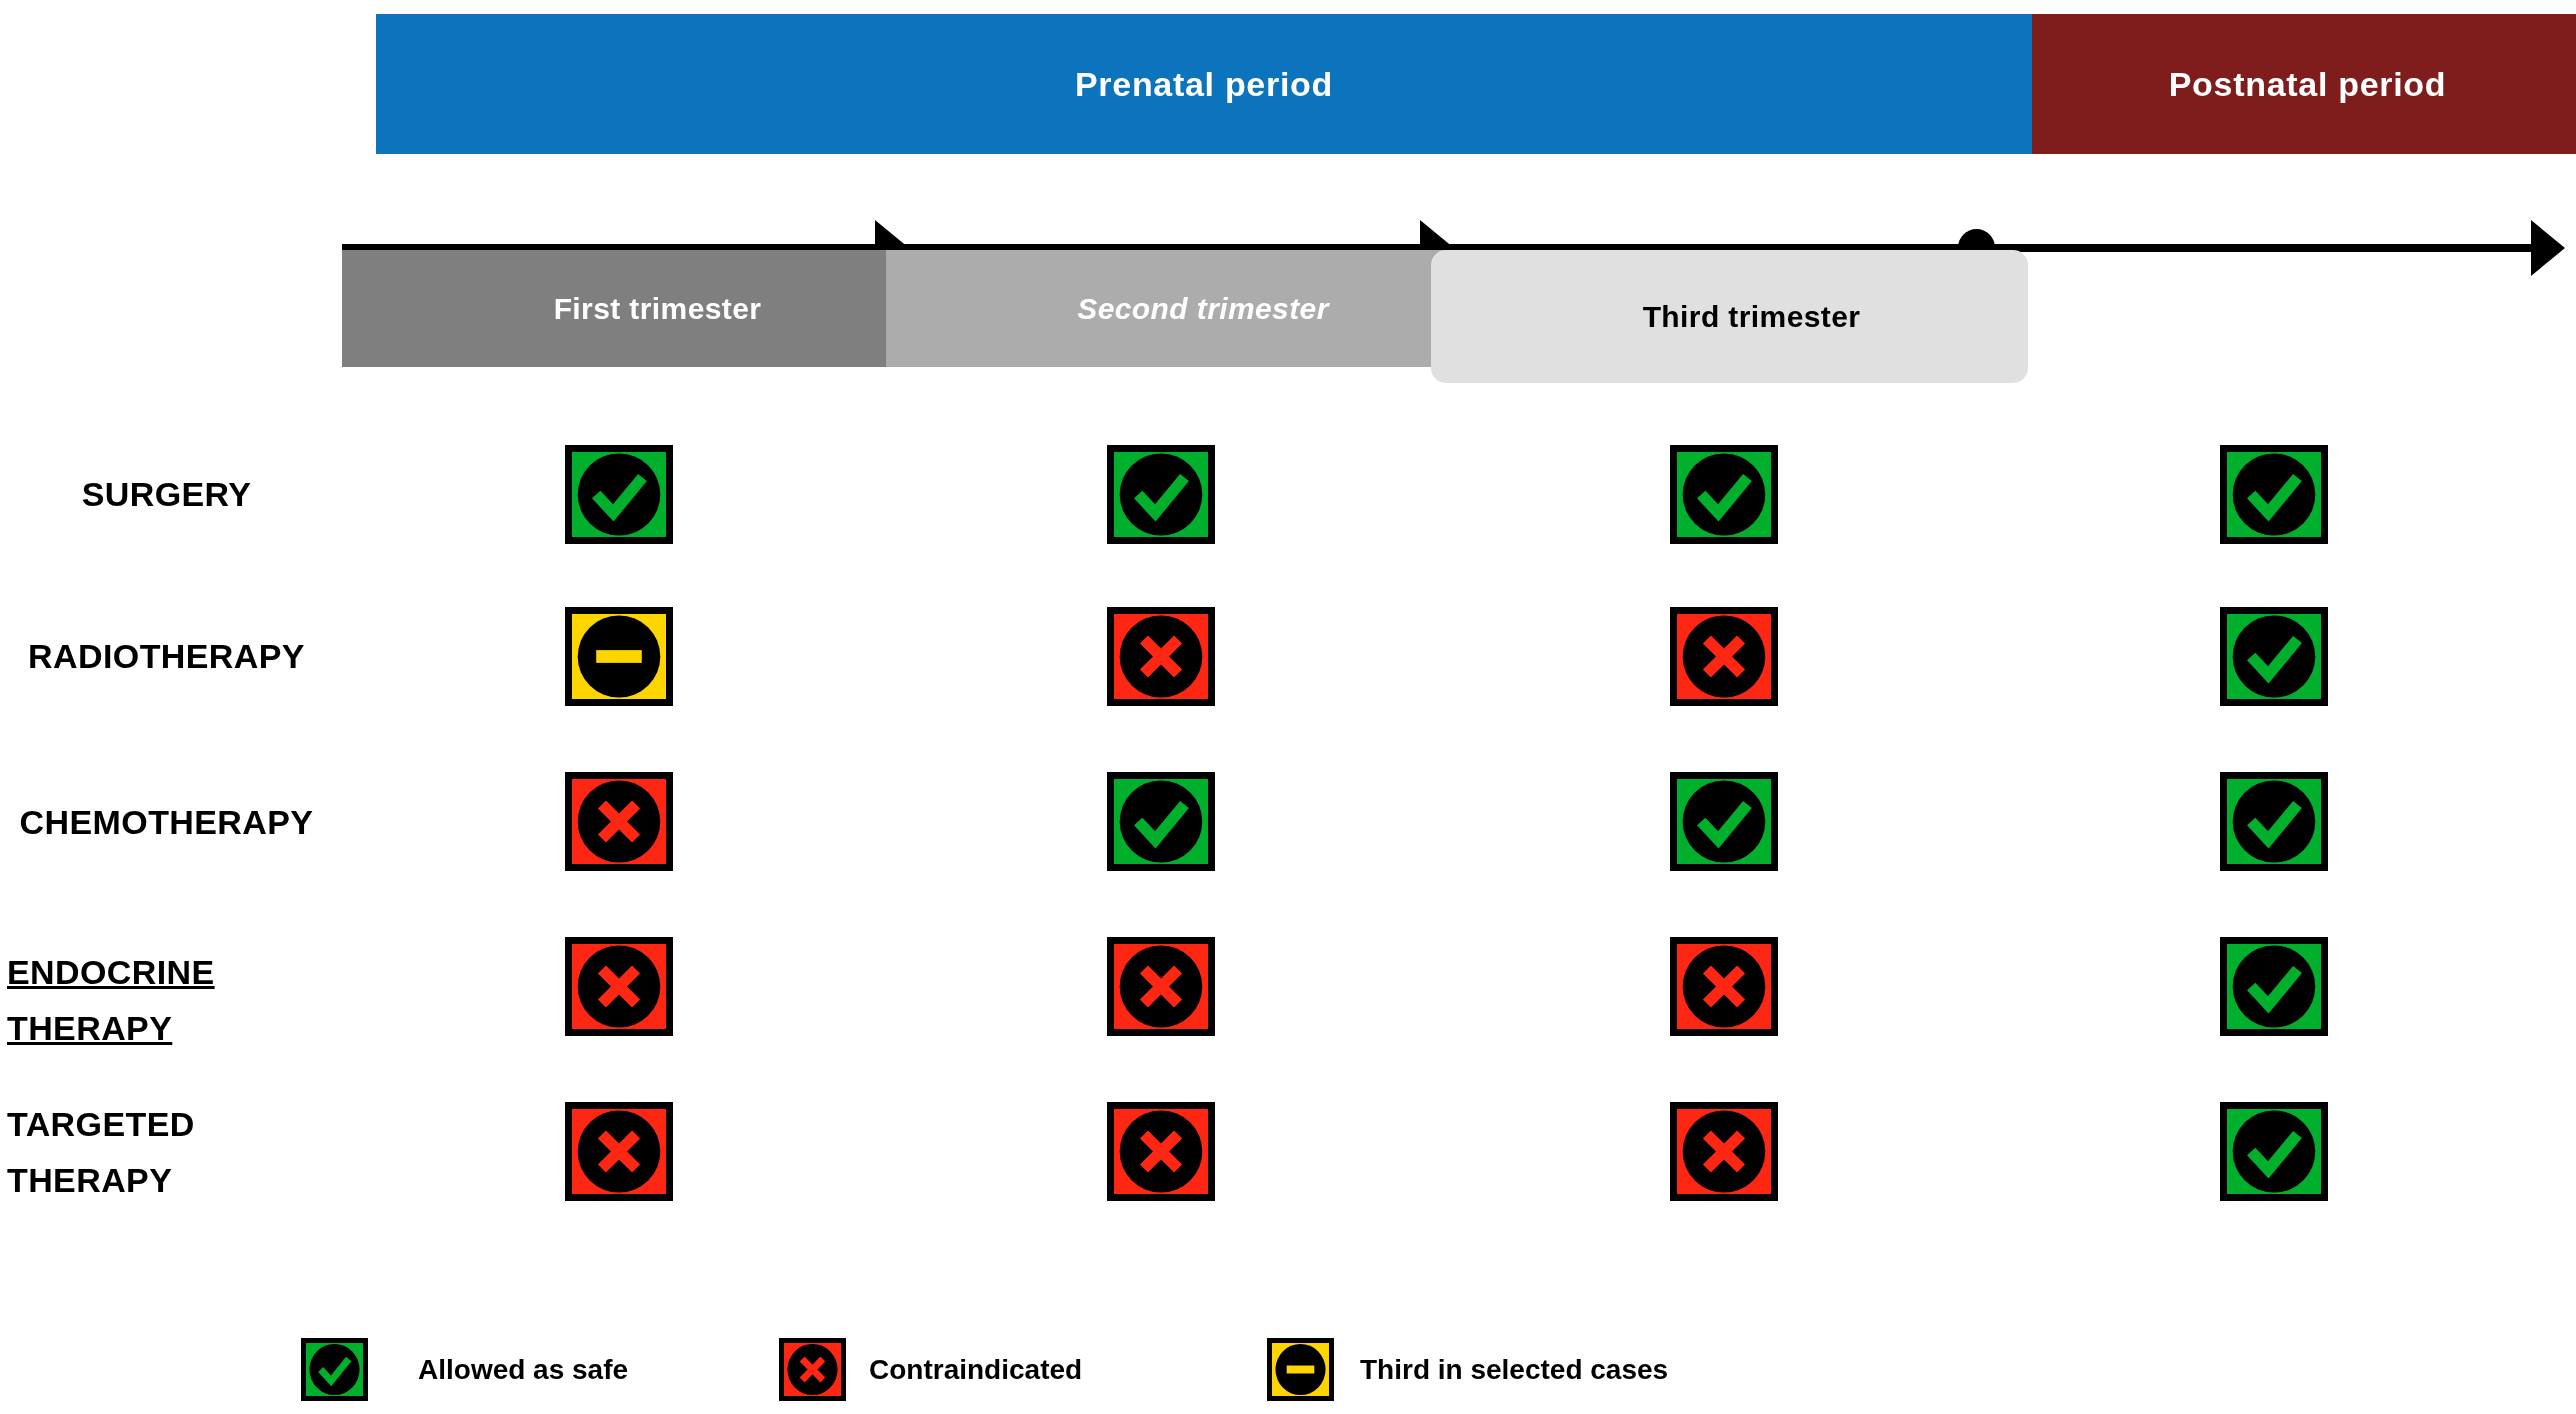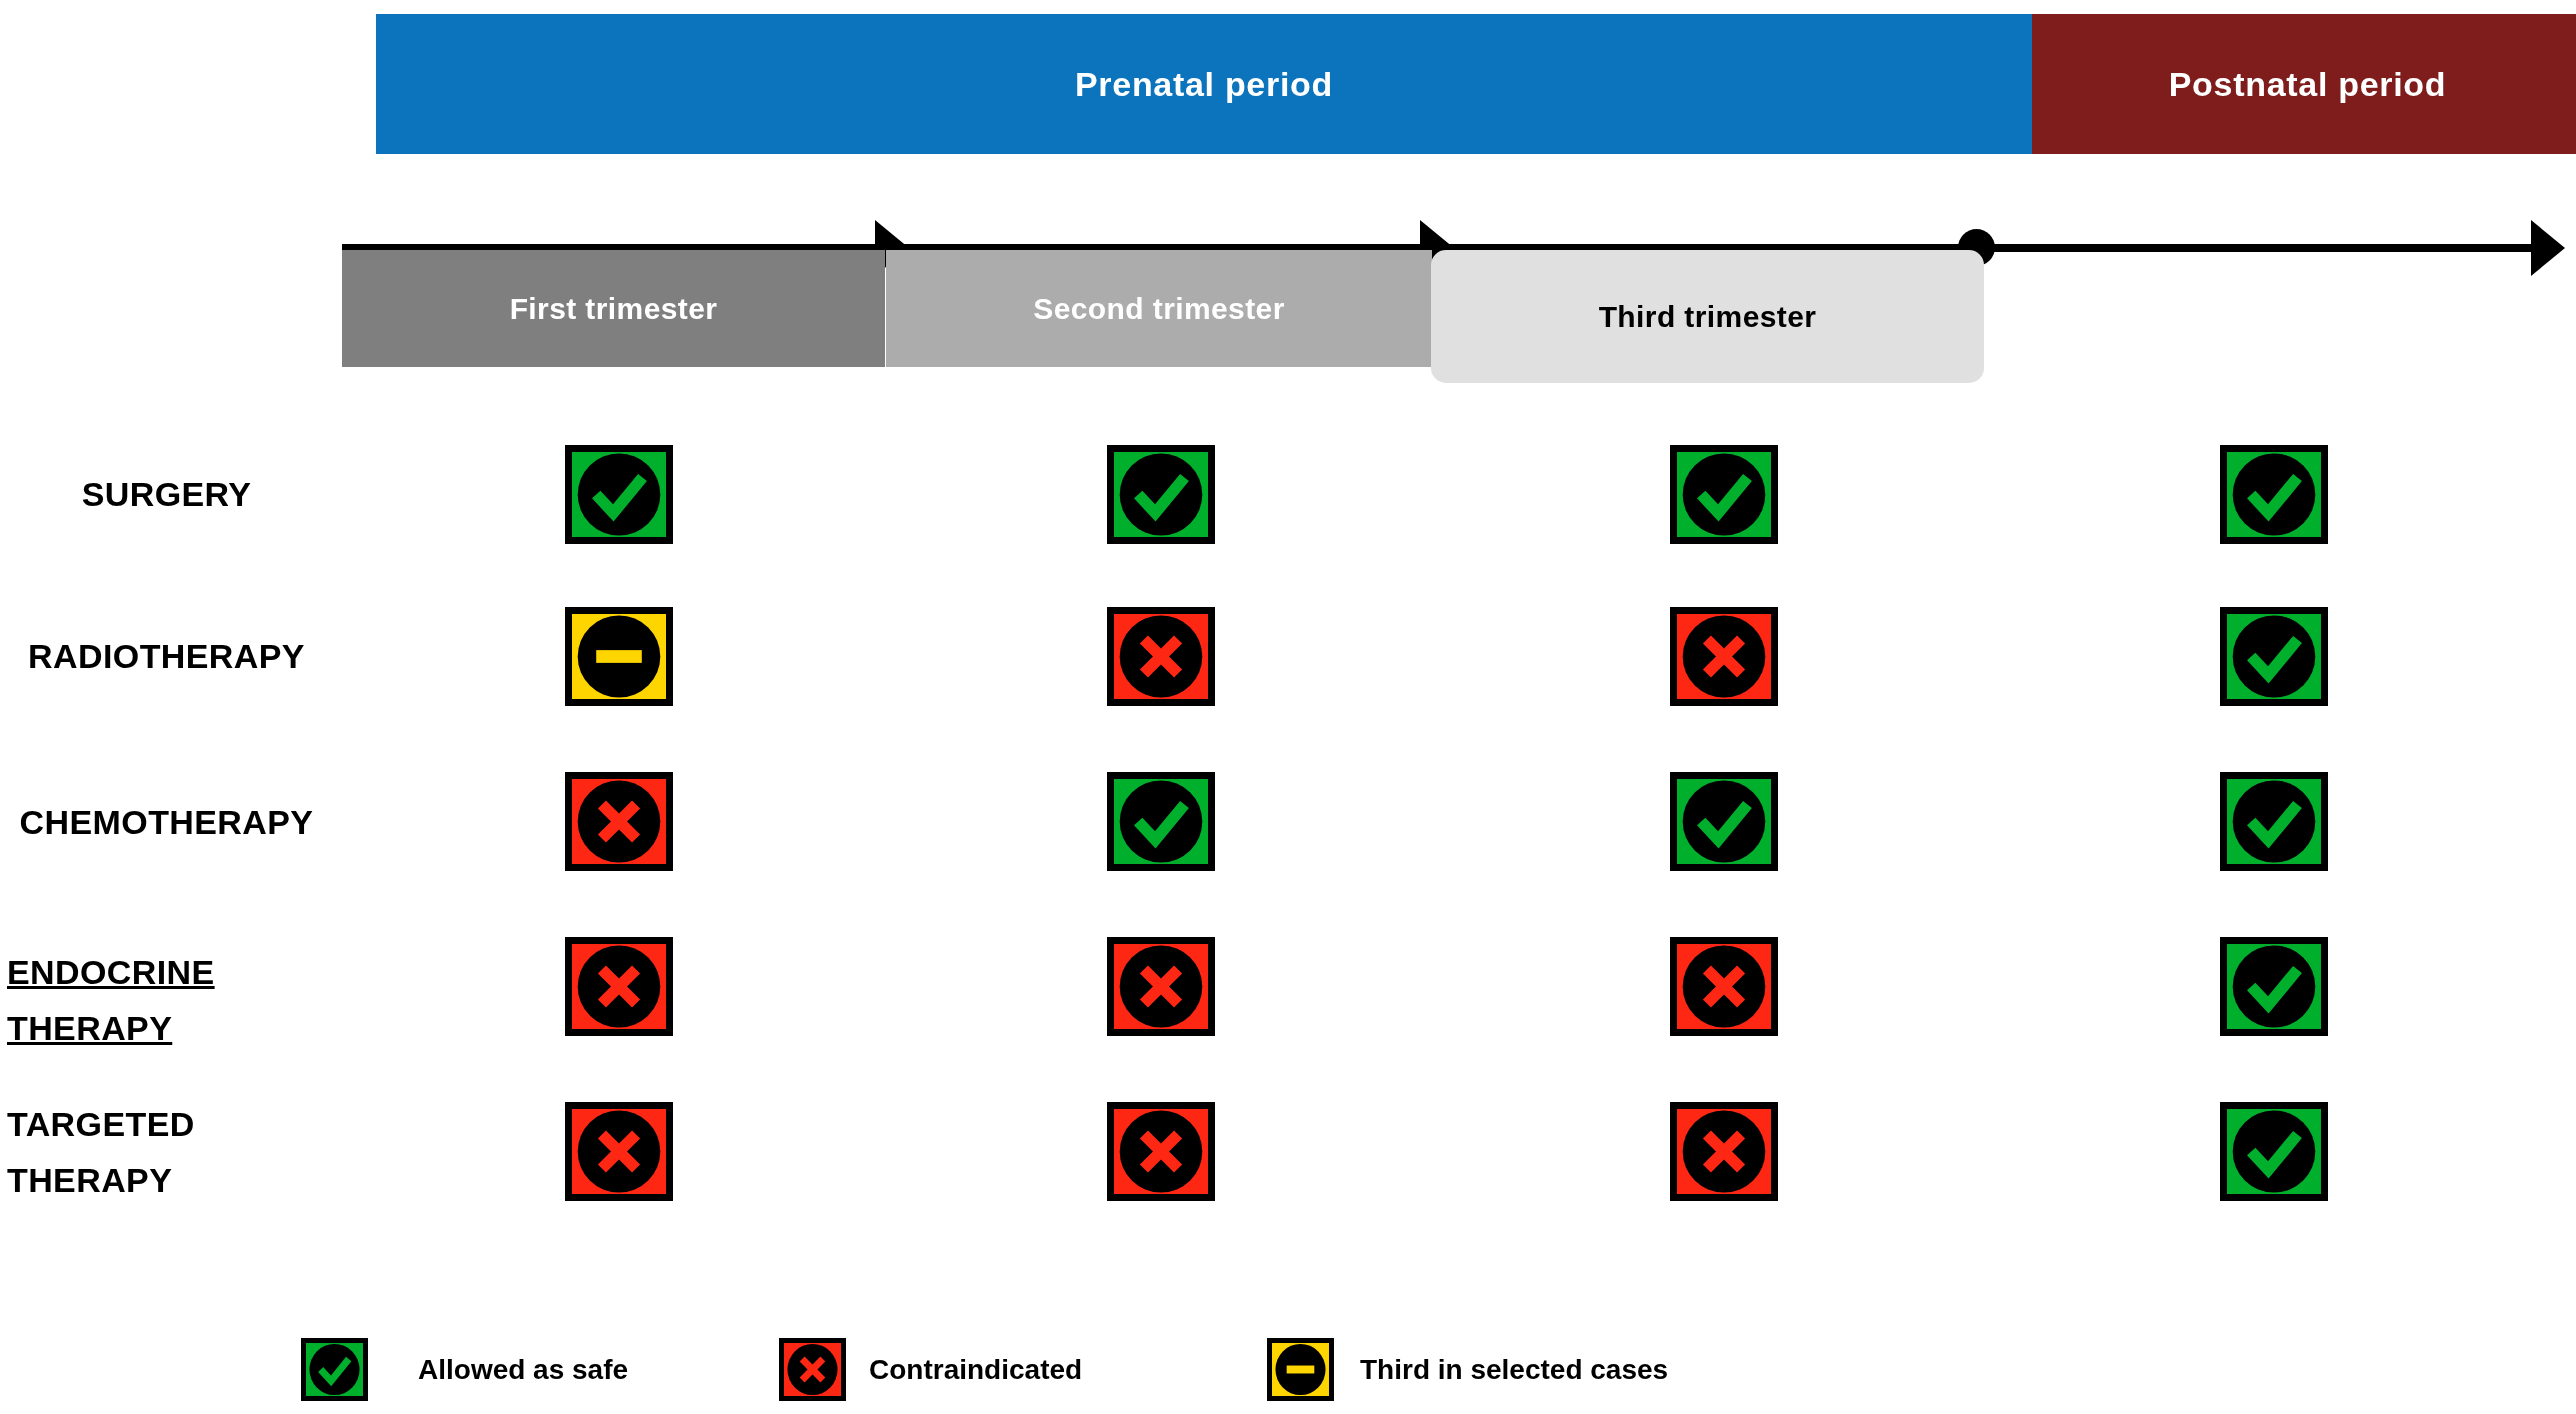--- a/index.html
+++ b/index.html
@@ -20,21 +20,21 @@
   .tl-arrowhead{
     position:absolute;width:0;height:0;
     border-top:28px solid transparent;
     border-bottom:28px solid transparent;
     border-left:34px solid #000;
   }
   .tl-dot{position:absolute;background:#000;border-radius:50%;}
   .segment{
     position:absolute;
     display:flex;align-items:center;justify-content:center;
-    font-size:30px;letter-spacing:0.4px;
+    font-size:30px;letter-spacing:0.4px;padding-left:44px;
   }
   .row-label{
     position:absolute;left:7px;width:319px;
     display:flex;align-items:center;justify-content:center;
     text-align:left;color:#000;font-size:34px;line-height:1.65;
     letter-spacing:0.4px;
   }
   .status-box{
     position:absolute;
     border:7px solid #000;
@@ -62,21 +62,21 @@
   <div class="tl-line" style="left:342px;top:244px;width:2189px;height:7.8px;"></div>
   <div class="tl-arrowhead" style="left:875px;top:220px;"></div>
   <div class="tl-arrowhead" style="left:1420px;top:220px;"></div>
   <div class="tl-arrowhead" style="left:2531px;top:220px;"></div>
   <div class="tl-dot" style="left:1958px;top:229px;width:37px;height:37px;"></div>
 
   <div id="segments">
       <div class="segment" style="left: 342px; top: 250px; width: 543px; height: 117px; background: rgb(127, 127, 127); color: rgb(255, 255, 255);">
         <span>First trimester</span>
       </div>
-      <div class="segment" style="left: 886px; top: 250px; width: 546px; height: 117px; background: rgb(172, 172, 172); color: rgb(255, 255, 255);">
+      <div class="segment" style="left: 886px; top: 250px; width: 546px; height: 117px; background: rgb(172, 172, 172); color: rgb(255, 255, 255); font-style: italic;">
         <span>Second trimester</span>
       </div>
       <div class="segment" style="left: 1431px; top: 250px; width: 553px; height: 133px; background: rgb(224, 224, 224); color: rgb(0, 0, 0); border-radius: 15px;">
         <span>Third trimester</span>
       </div>
     </div>
 
   <div id="grid">
       <div class="row-label" style="top: 434px; height: 120px;">
         <span>SURGERY</span>

